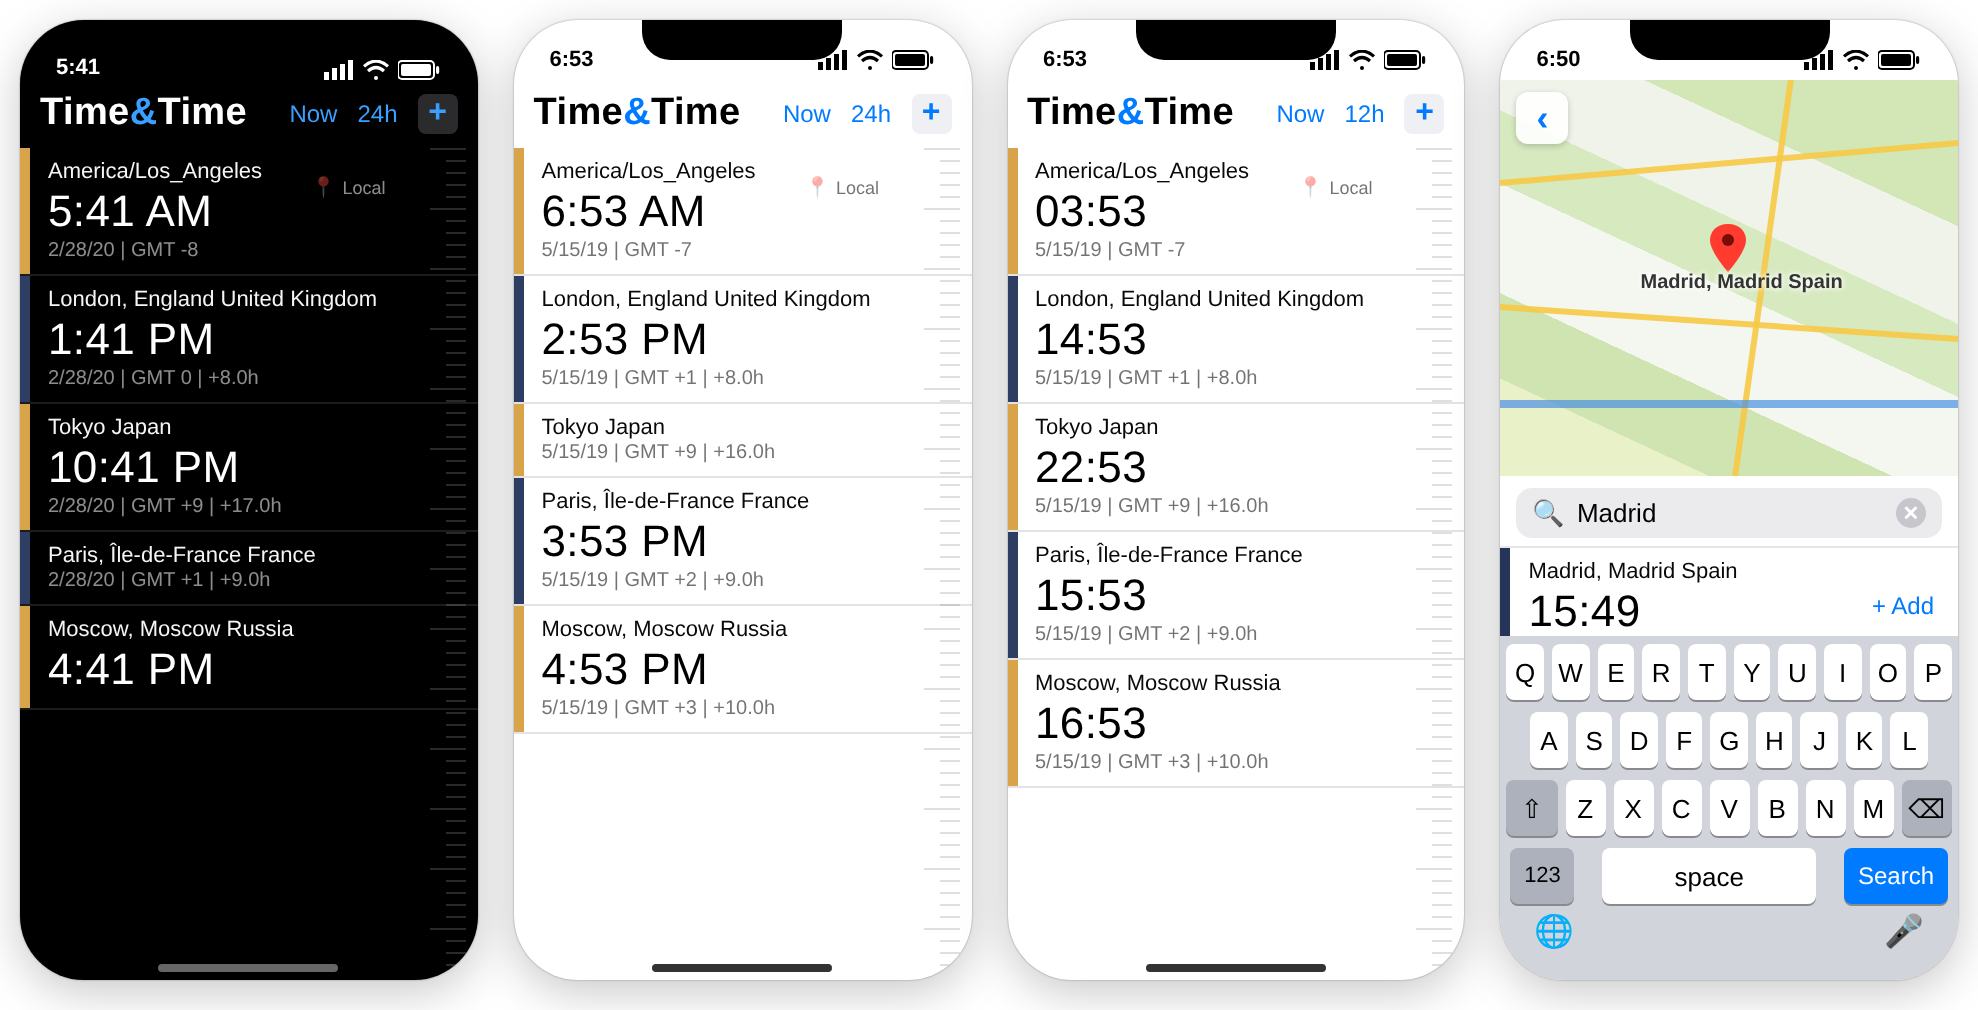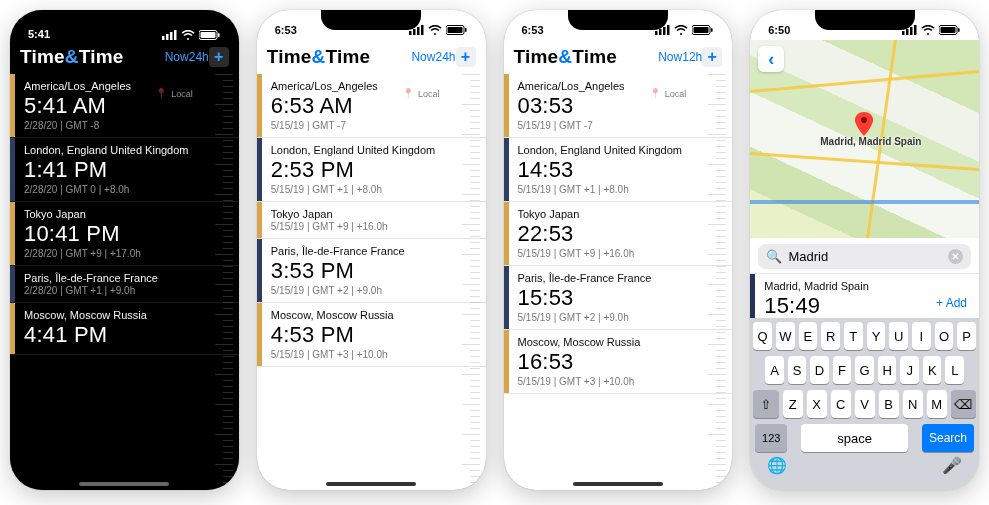--- a/index.html
+++ b/index.html
@@ -37,21 +37,21 @@
   .phone.light .statusbar { color: #000; }
 
   .appheader {
     display: flex; align-items: center; justify-content: space-between;
     padding: 4px 10px 4px 10px; height: 34px;
   }
   .apptitle { font-size: 19px; font-weight: 800; letter-spacing: .2px; }
   .amp { font-weight: 800; }
   .phone.dark .amp { color: #39a0ff; }
   .phone.light .amp { color: #007aff; }
-  .head-right { display: flex; align-items: center; }
+  .head-right { display: flex; align-items: center; gap: 10px; }
   .head-btn { font-size: 12px; font-weight: 500; }
   .phone.dark .head-btn { color: #39a0ff; }
   .phone.light .head-btn { color: #007aff; }
   .addbtn {
     width: 20px; height: 20px; border-radius: 4px;
     display: inline-flex; align-items: center; justify-content: center;
     font-size: 16px; line-height: 1; font-weight: 600;
   }
   .phone.dark .addbtn { background: #2b2b2d; color: #39a0ff; }
   .phone.light .addbtn { background: #eef0f3; color: #007aff; }

